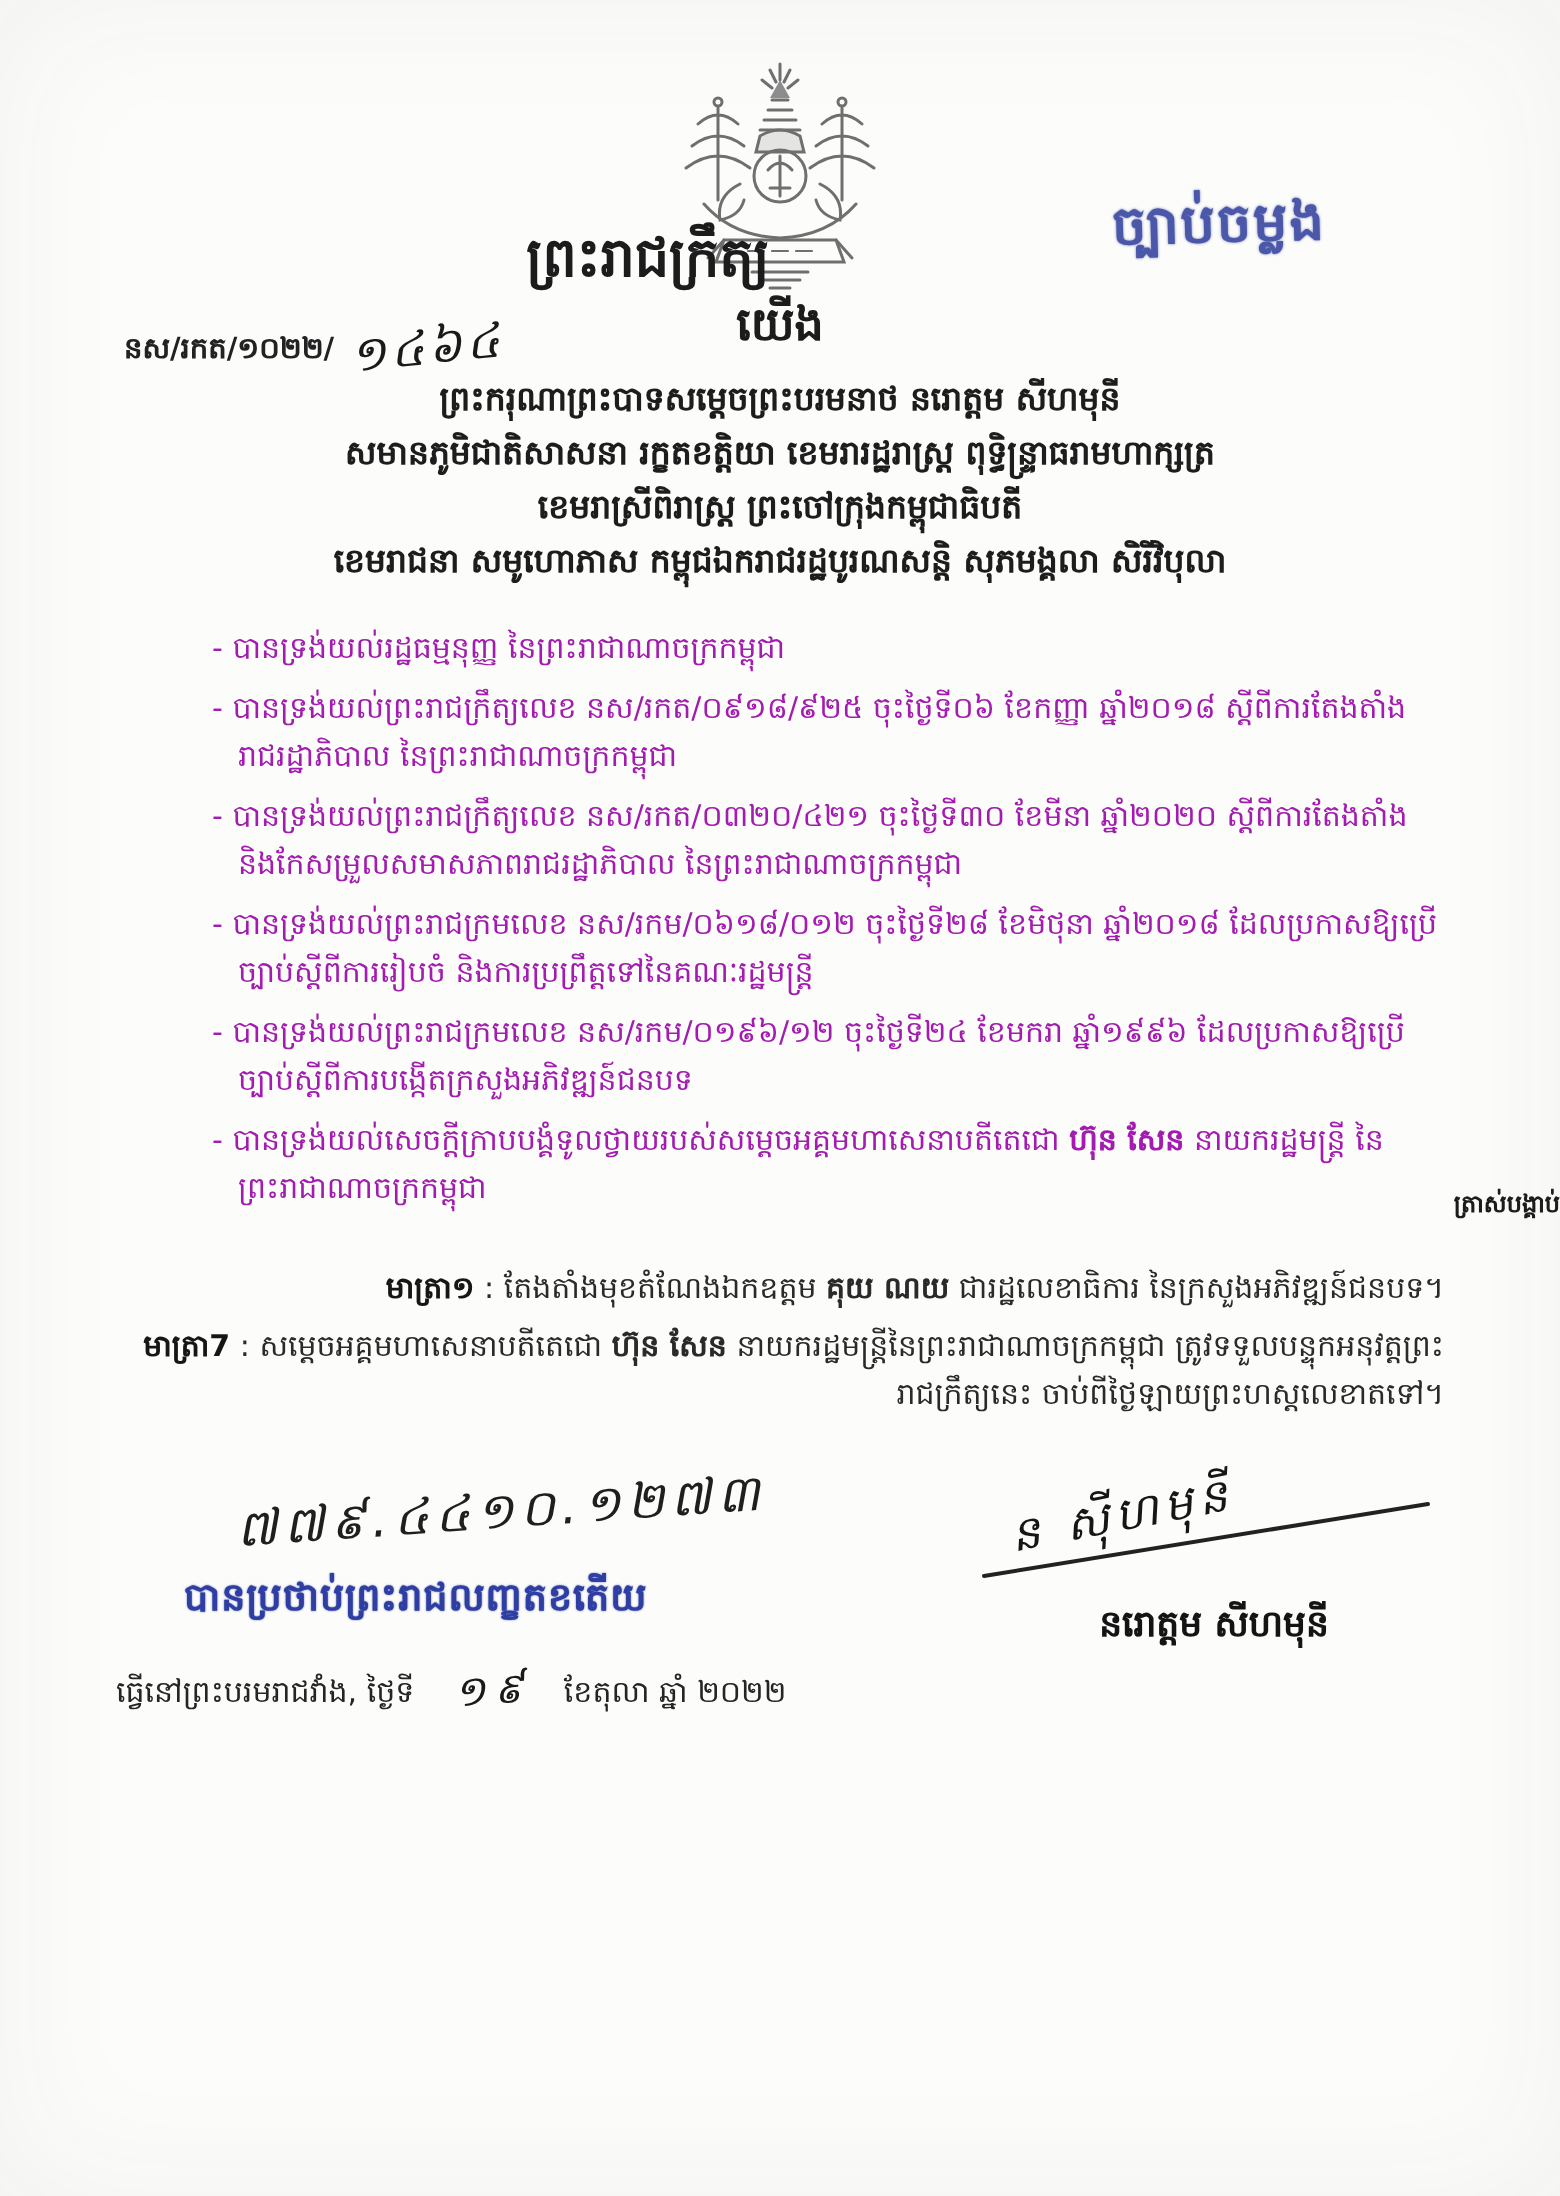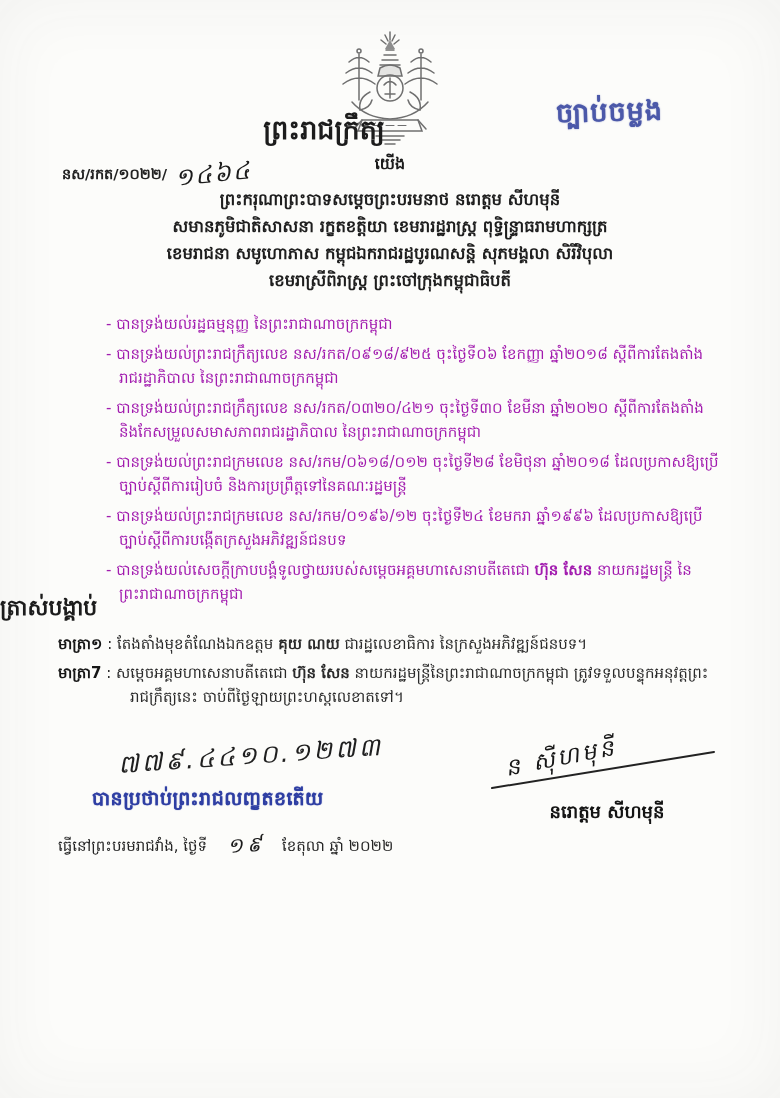--- a/index.html
+++ b/index.html
@@ -26,21 +26,21 @@
 
   
   .emblem { position:absolute; top:28px; left:330px; width:120px; height:126px; }
 
   .doc-title {
     position:absolute; top:110px; left:0; width:648px; text-align:center;
     font-size:27px; font-weight:700; color:#1c1c1c; line-height:40px;
   }
   .doc-subtitle {
     position:absolute; top:150px; left:0; width:780px; text-align:center;
-    font-size:16px; font-weight:700; color:#1c1c1c; line-height:28px;
+    font-size:23px; font-weight:700; color:#1c1c1c; line-height:28px;font-family:Liberation Mono, monospace;
   }
 
   .ref-line {
     position:absolute; top:156px; left:62px;
     font-size:14.5px; font-weight:700; color:#222; white-space:nowrap;
   }
   .handwritten {
     font-style:italic; color:#1a1a1a;
   }
   .ref-hand {
@@ -55,29 +55,29 @@
   }
 
   .considerations {
     position:absolute; top:312px; left:100px; width:622px;
     font-size:15px; line-height:24.5px; color:#a21caf;
   }
   .c-item { margin-bottom:5px; padding-left:19px; text-indent:-13px; }
   .bold-name { font-weight:700; }
 
   .proclaim {
-    position:absolute; top:594px; left:0; width:780px; text-align:left;
-    font-size:22px; font-weight:700; color:#1c1c1c;
+    position:absolute; top:594px; left:0; width:780px; text-align:right;
+    font-size:12px; font-weight:700; color:#1c1c1c;
   }
 
   .articles {
     position:absolute; top:632px; left:58px; width:664px;
     font-size:15px; line-height:24.5px; color:#2a2a2a;
   }
-  .article { padding-left:72px; text-indent:-72px; margin-bottom:4px; }
+  .article { padding-left:72px; text-indent:-72px; margin-bottom:4px;text-align:right; }
   .article .label { font-weight:700; color:#161616; }
 
   .registry-hand {
     position:absolute; top:740px; left:118px;
     font-size:25px; letter-spacing:3px; transform:rotate(-4deg);
     color:#1f1f1f;
   }
   .seal-statement {
     position:absolute; top:786px; left:92px;
     font-size:19px; font-weight:700; color:#2e3ea3;
@@ -137,22 +137,22 @@
   <div class="doc-title">ព្រះរាជក្រឹត្យ</div>
   <div class="doc-subtitle">យើង</div>
 
   <div class="ref-line">
     <span>នស/រកត/១០២២/</span><span class="handwritten ref-hand">១៤៦៤</span>
   </div>
 
   <div class="royal-style">
     <div>ព្រះករុណាព្រះបាទសម្តេចព្រះបរមនាថ នរោត្តម សីហមុនី</div>
     <div>សមានភូមិជាតិសាសនា រក្ខតខត្តិយា ខេមរារដ្ឋរាស្ត្រ ពុទ្ធិន្ទ្រាធរាមហាក្សត្រ</div>
+    <div>ខេមរាស្រីពិរាស្ត្រ ព្រះចៅក្រុងកម្ពុជាធិបតី</div>
     <div>ខេមរាជនា សមូហោភាស កម្ពុជឯករាជរដ្ឋបូរណសន្តិ សុភមង្គលា សិរីវិបុលា</div>
-    <div>ខេមរាស្រីពិរាស្ត្រ ព្រះចៅក្រុងកម្ពុជាធិបតី</div>
   </div>
 
   <div class="considerations">
     <div class="c-item">
       <span>-</span>
       <span>បានទ្រង់យល់រដ្ឋធម្មនុញ្ញ នៃព្រះរាជាណាចក្រកម្ពុជា</span><span class="bold-name"></span><span></span>
     </div>
     <div class="c-item">
       <span>-</span>
       <span>បានទ្រង់យល់ព្រះរាជក្រឹត្យលេខ នស/រកត/០៩១៨/៩២៥ ចុះថ្ងៃទី០៦ ខែកញ្ញា ឆ្នាំ២០១៨ ស្តីពីការតែងតាំងរាជរដ្ឋាភិបាល នៃព្រះរាជាណាចក្រកម្ពុជា</span><span class="bold-name"></span><span></span>

